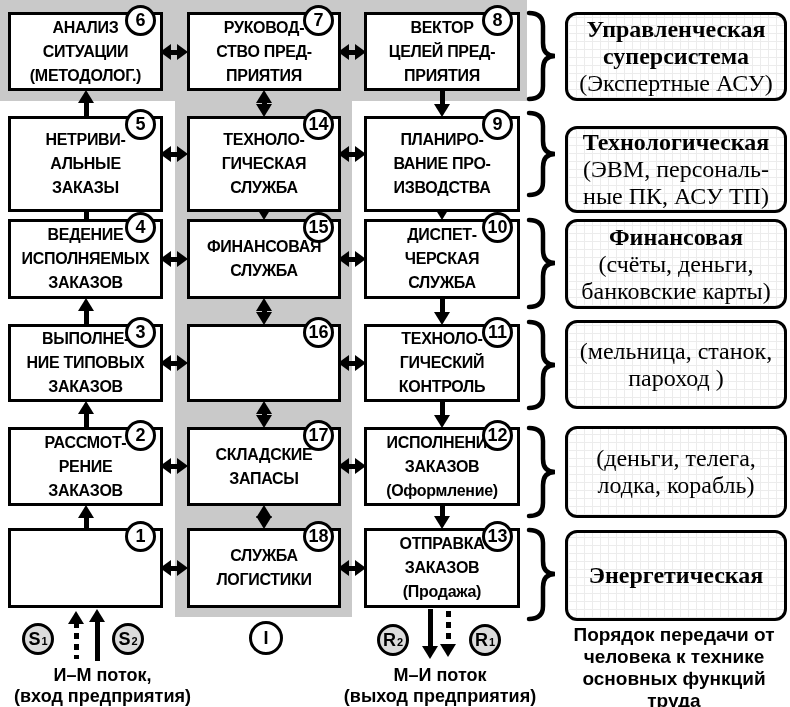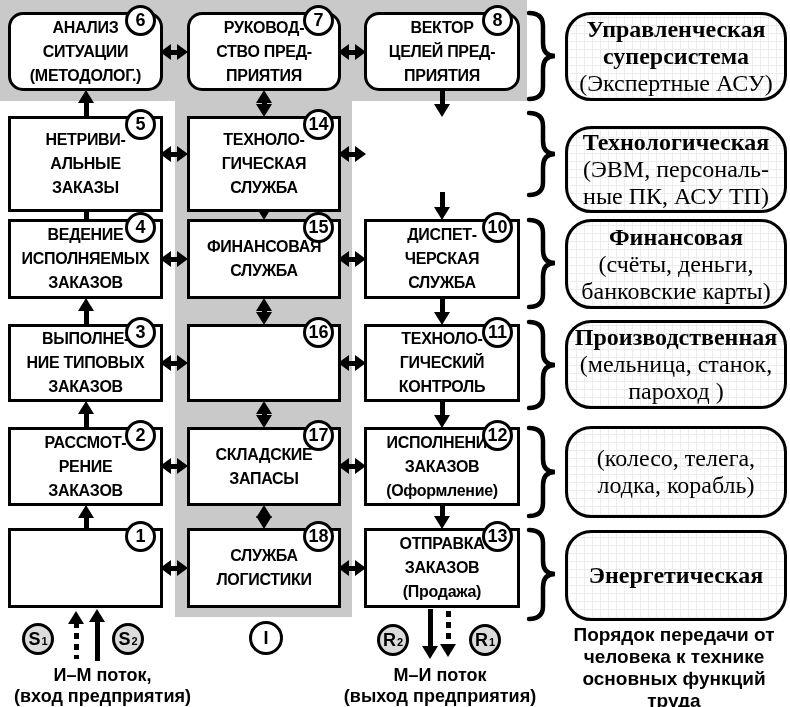--- a/index.html
+++ b/index.html
@@ -8,21 +8,21 @@
   .band{position:absolute;background:#c9c9c9;}
   .band-top{left:0;top:0;width:527px;height:101px;}
   .band-mid{left:175px;top:0;width:177px;height:617px;}
 
   
   .block{position:absolute;background:#fff;border:3.5px solid #000;box-sizing:border-box;
          display:flex;align-items:center;justify-content:center;text-align:center;z-index:3;}
   .col-l{left:8px;width:155px;}
   .col-m{left:187px;width:154px;}
   .col-r{left:364px;width:156px;}
-  .row-a{top:12px;height:79px;border-radius:15px;}
+  .row-a{top:12px;height:79px;}
   .row-b{top:116px;height:96px;}
   .row-c{top:219px;height:80px;}
   .row-d{top:324px;height:78px;}
   .row-e{top:427px;height:79px;}
   .row-f{top:528px;height:80px;}
   .btxt{font-weight:bold;font-size:16px;line-height:24px;white-space:pre-line;letter-spacing:-0.3px;}
   .num{position:absolute;top:-10px;right:4px;width:31px;height:31px;border:3px solid #000;
        border-radius:50%;background:#fff;box-sizing:border-box;font-weight:bold;font-size:18px;
        line-height:25px;text-align:center;z-index:4;}
 
@@ -35,21 +35,21 @@
   .av.dot .sh{background:repeating-linear-gradient(180deg,#000 0 6px,transparent 6px 11px);}
   .av .ht{top:0;left:0;width:0;height:0;border-left:8px solid transparent;border-right:8px solid transparent;border-bottom:13px solid #000;}
   .av .hb{bottom:0;left:0;width:0;height:0;border-left:8px solid transparent;border-right:8px solid transparent;border-top:13px solid #000;}
   .ah{position:absolute;height:16px;z-index:2;}
   .ah .sh{top:5.5px;height:5px;left:9px;right:9px;background:#000;}
   .ah .hl{left:0;top:0;width:0;height:0;border-top:8px solid transparent;border-bottom:8px solid transparent;border-right:11px solid #000;}
   .ah .hr{right:0;top:0;width:0;height:0;border-top:8px solid transparent;border-bottom:8px solid transparent;border-left:11px solid #000;}
 
   
   .brace{position:absolute;z-index:2;}
-  .syslabel{position:absolute;left:565px;width:222px;border:3px solid #000;border-radius:26px;
+  .syslabel{position:absolute;left:565px;width:222px;border:3px solid #000;border-radius:12px;
             box-sizing:border-box;background-color:#fff;
             background-image:repeating-linear-gradient(0deg,#ececec 0 1px,transparent 1px 8px),
                              repeating-linear-gradient(90deg,#ececec 0 1px,transparent 1px 8px);
             display:flex;flex-direction:column;align-items:center;justify-content:center;
             text-align:center;z-index:3;}
   .sys-title{font-family:"Liberation Serif",serif;font-weight:bold;font-size:24px;line-height:27px;white-space:pre-line;}
   .sys-sub{font-family:"Liberation Serif",serif;font-size:24px;line-height:27px;white-space:pre-line;}
 
   
   .term{position:absolute;width:32px;height:32px;border:3px solid #000;border-radius:50%;
@@ -135,20 +135,26 @@
 ЛОГИСТИКИ</div>
     <div class="num">18</div>
   </div>
 
   <div class="block col-r row-a">
     <div class="btxt">ВЕКТОР
 ЦЕЛЕЙ ПРЕД-
 ПРИЯТИЯ</div>
     <div class="num">8</div>
   </div>
+  <div class="block col-r row-b">
+    <div class="btxt">ПЛАНИРО-
+ВАНИЕ ПРО-
+ИЗВОДСТВА</div>
+    <div class="num">9</div>
+  </div>
   <div class="block col-r row-c">
     <div class="btxt">ДИСПЕТ-
 ЧЕРСКАЯ
 СЛУЖБА</div>
     <div class="num">10</div>
   </div>
   <div class="block col-r row-d">
     <div class="btxt">ТЕХНОЛО-
 ГИЧЕСКИЙ
 КОНТРОЛЬ</div>
@@ -342,26 +348,25 @@
     <div class="sys-title">Технологическая</div>
     <div class="sys-sub">(ЭВМ, персональ-
 ные ПК, АСУ ТП)</div>
   </div>
   <div class="syslabel" style="top:219px;height:90px">
     <div class="sys-title">Финансовая</div>
     <div class="sys-sub">(счёты, деньги,
 банковские карты)</div>
   </div>
   <div class="syslabel" style="top:320px;height:89px">
-    <div class="sys-title">Производственная</div>
     <div class="sys-sub">(мельница, станок,
 пароход )</div>
   </div>
   <div class="syslabel" style="top:426px;height:92px">
-    <div class="sys-sub">(колесо, телега,
+    <div class="sys-sub">(деньги, телега,
 лодка, корабль)</div>
   </div>
   <div class="syslabel" style="top:530px;height:91px">
     <div class="sys-title">Энергетическая</div>
   </div>
 
   <div class="term" style="left:22px;top:623px">
       <span>S</span>
       <span class="idx">1</span>
     </div>

